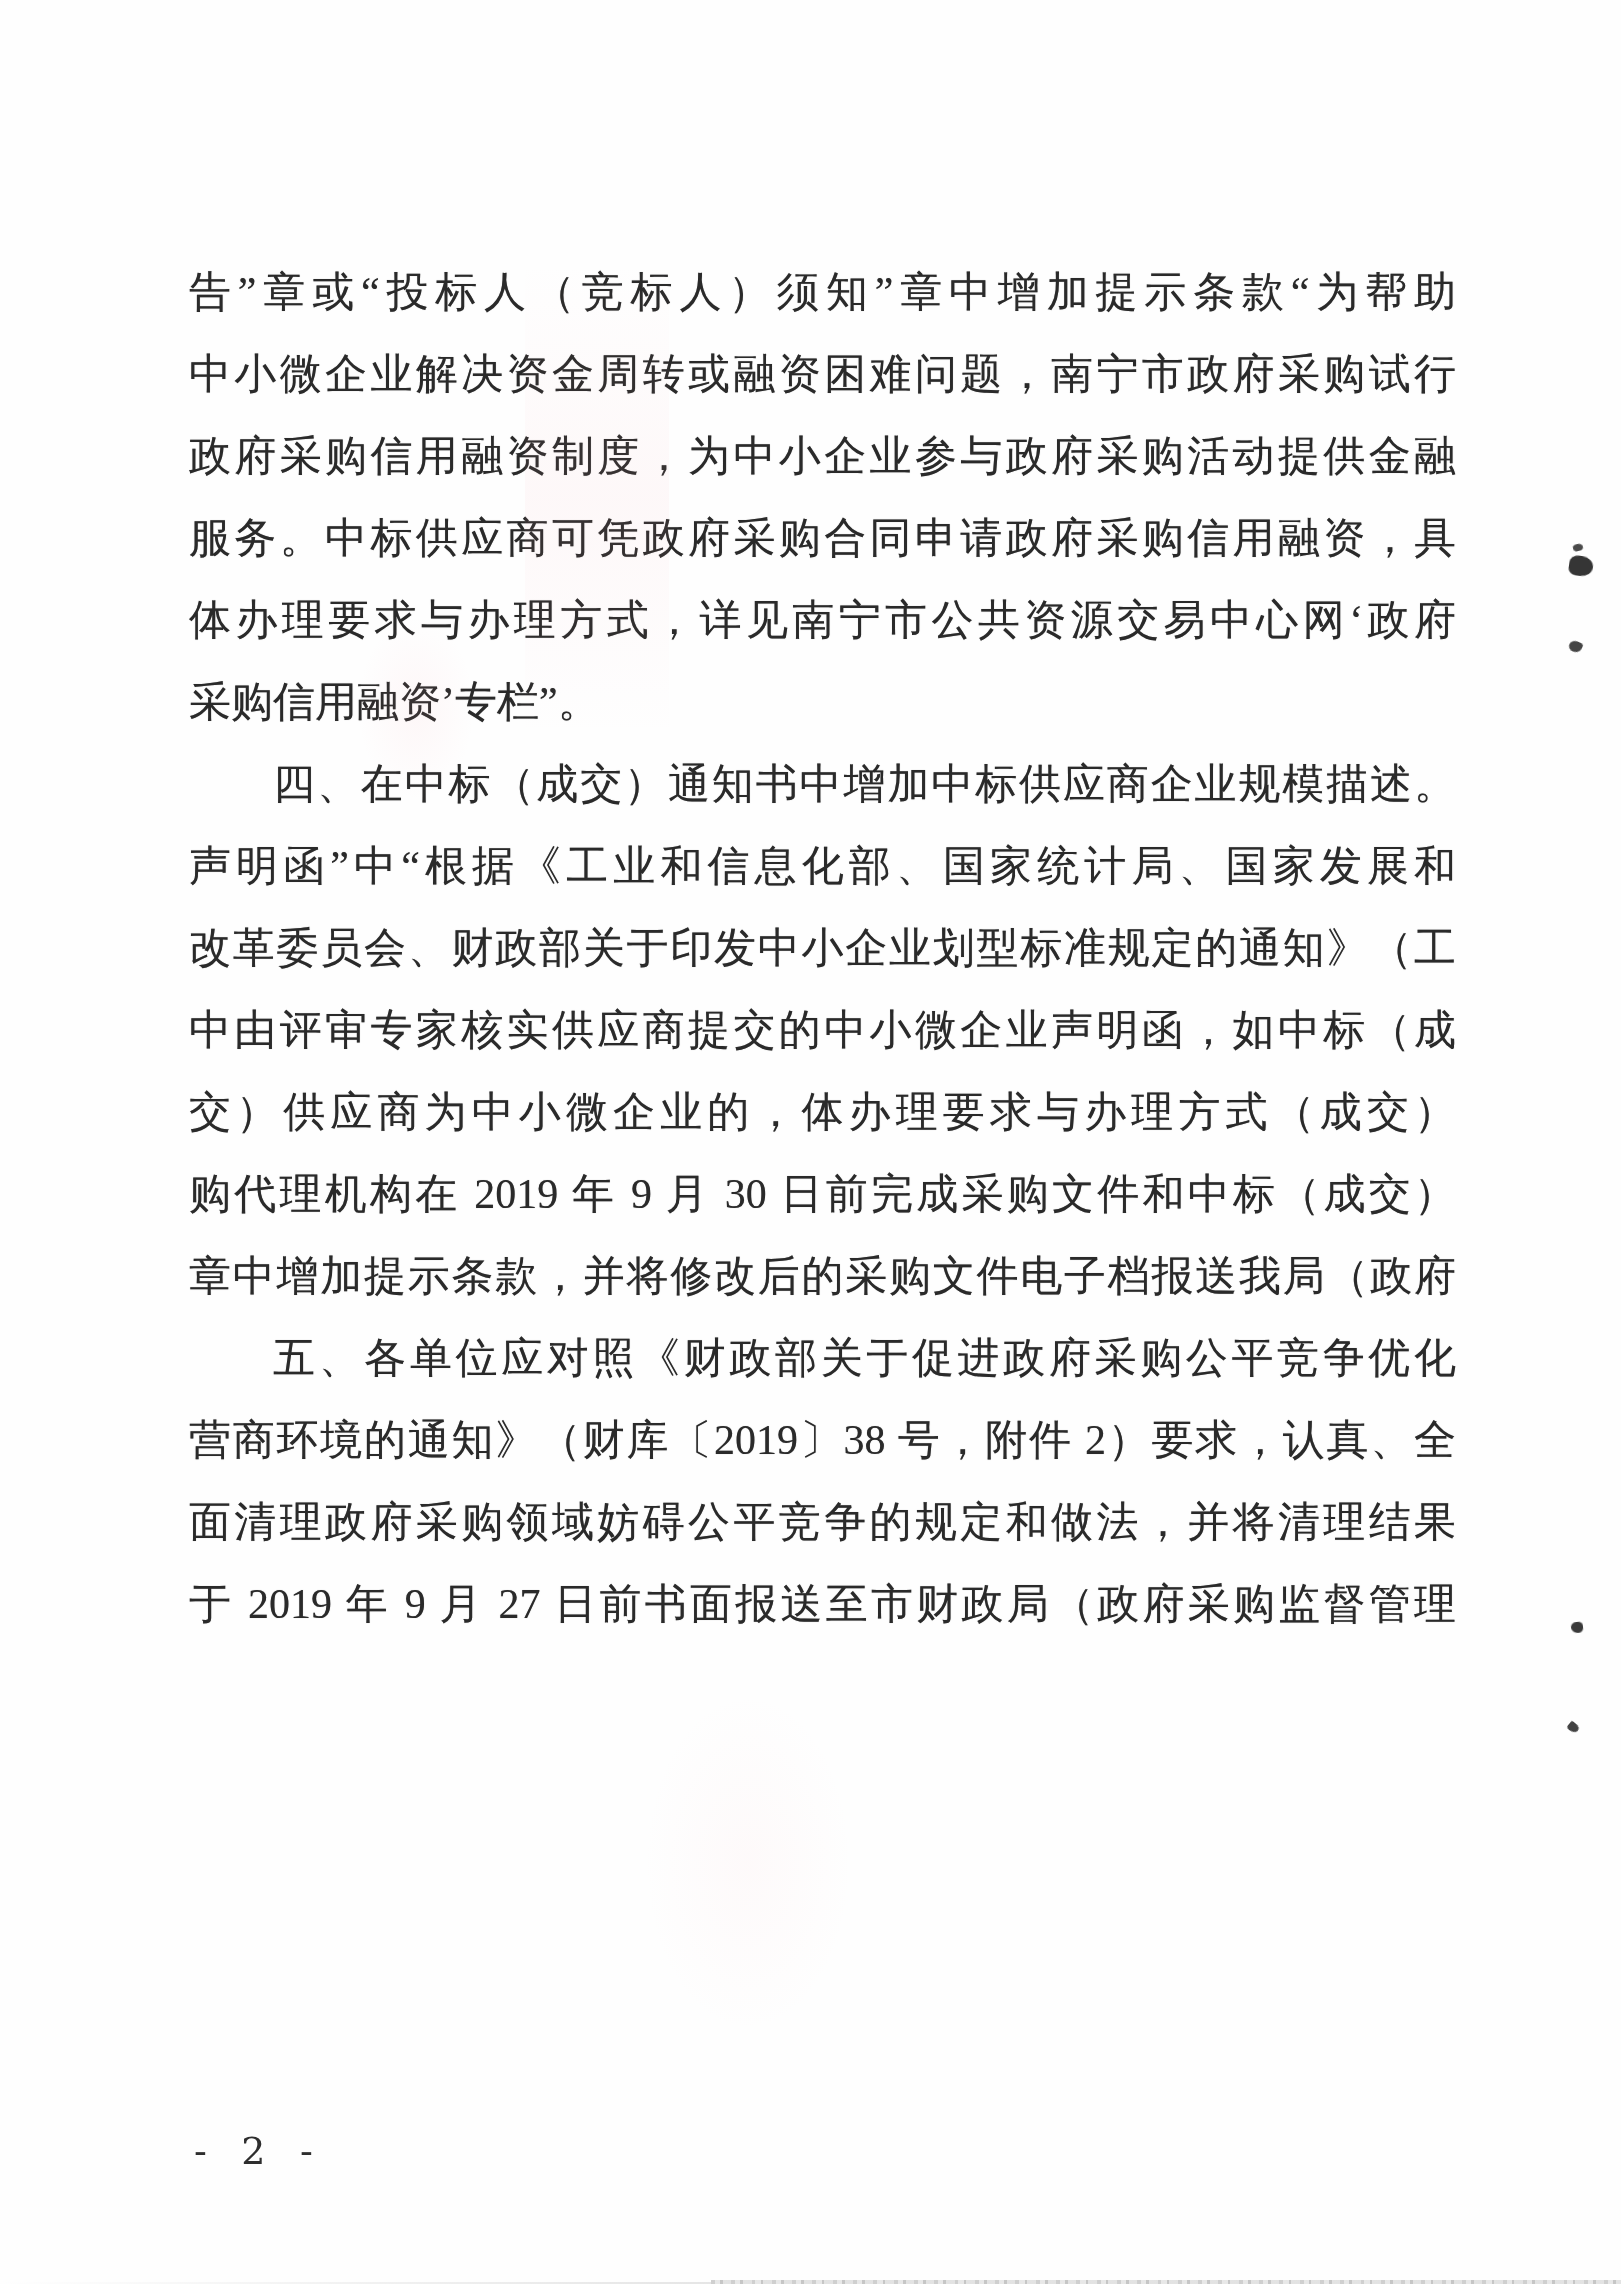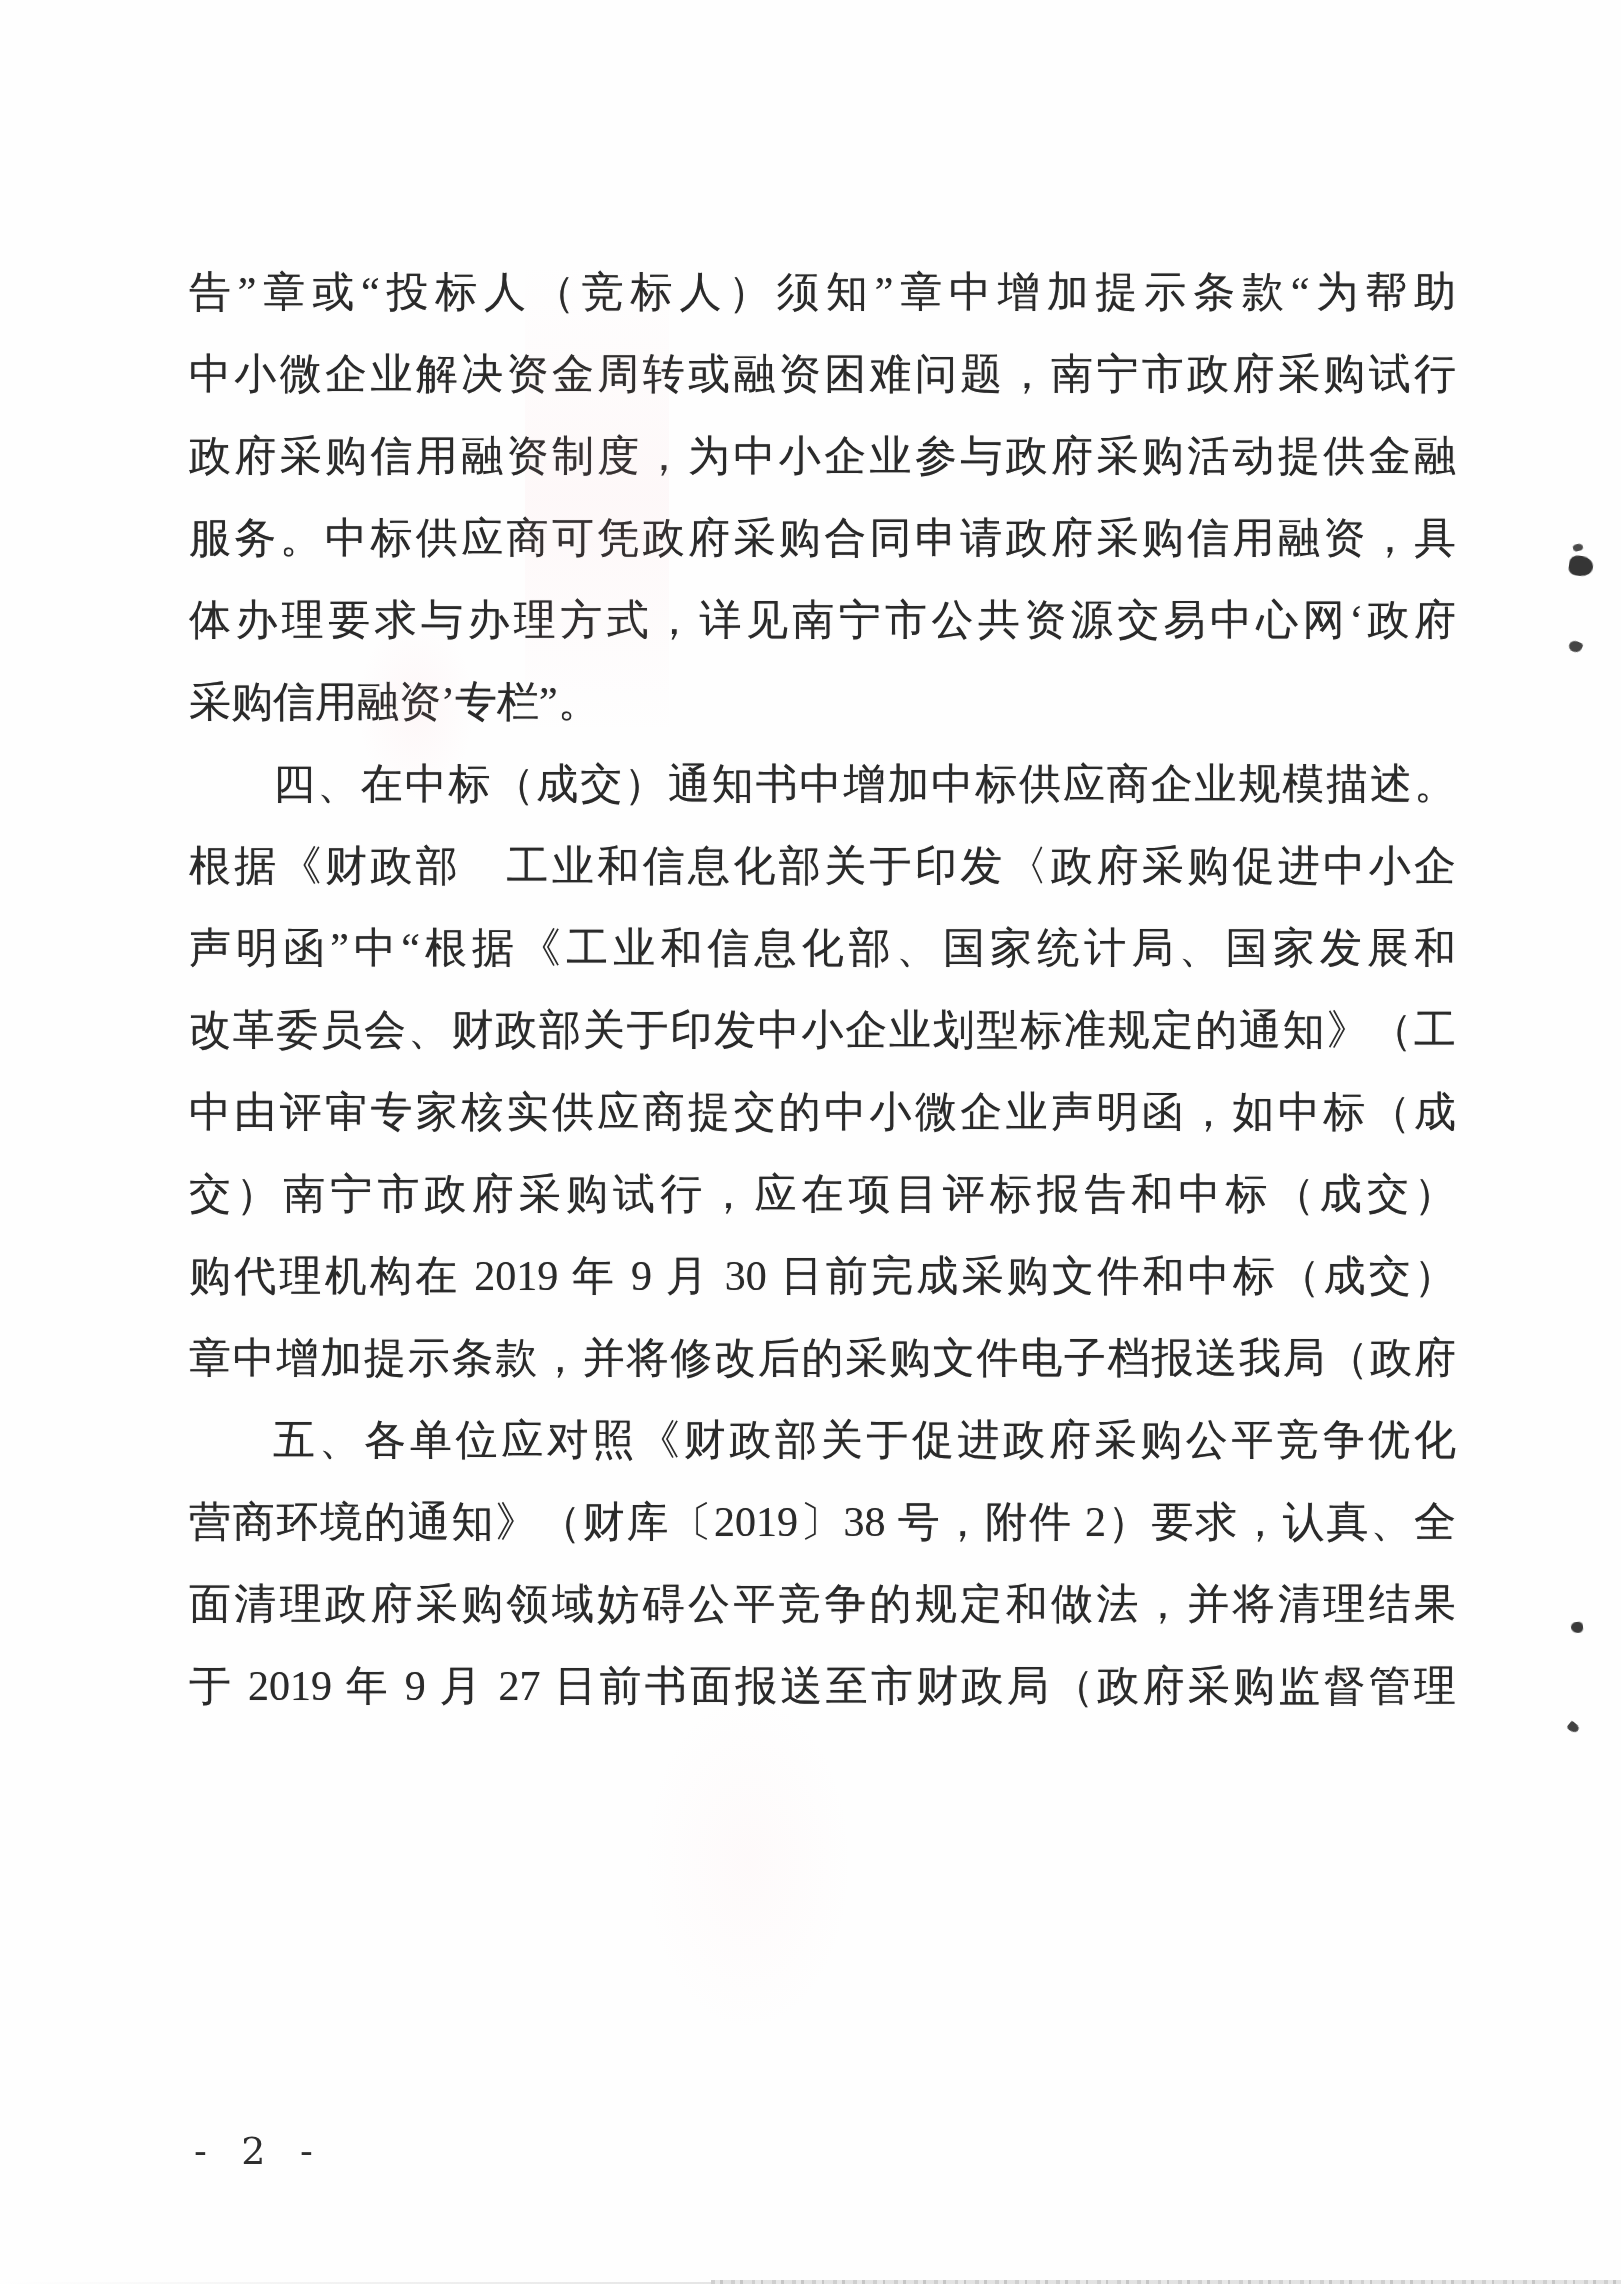--- a/index.html
+++ b/index.html
@@ -97,25 +97,24 @@
 <div class="page">
 
   <div class="textblock">
     <div class="ln">告”章或“投标人（竞标人）须知”章中增加提示条款“为帮助</div>
     <div class="ln">中小微企业解决资金周转或融资困难问题，南宁市政府采购试行</div>
     <div class="ln">政府采购信用融资制度，为中小企业参与政府采购活动提供金融</div>
     <div class="ln">服务。中标供应商可凭政府采购合同申请政府采购信用融资，具</div>
     <div class="ln">体办理要求与办理方式，详见南宁市公共资源交易中心网‘政府</div>
     <div class="ln end">采购信用融资’专栏”。</div>
     <div class="ln indent">四、在中标（成交）通知书中增加中标供应商企业规模描述。</div>
-    <div class="ln">根据《财政部　工业和信息化部关于印发〈政府采购促进中小企</div>
     <div class="ln">声明函”中“根据《工业和信息化部、国家统计局、国家发展和</div>
     <div class="ln">改革委员会、财政部关于印发中小企业划型标准规定的通知》（工</div>
     <div class="ln">中由评审专家核实供应商提交的中小微企业声明函，如中标（成</div>
-    <div class="ln">交）南宁市政府采购试行，应在项目评标报告和中标（成交）</div>
+    <div class="ln">交）供应商为中小微企业的，体办理要求与办理方式（成交）</div>
     <div class="ln">购代理机构在 2019 年 9 月 30 日前完成采购文件和中标（成交）</div>
     <div class="ln">章中增加提示条款，并将修改后的采购文件电子档报送我局（政府</div>
     <div class="ln indent">五、各单位应对照《财政部关于促进政府采购公平竞争优化</div>
     <div class="ln">营商环境的通知》（财库〔2019〕38 号，附件 2）要求，认真、全</div>
     <div class="ln">面清理政府采购领域妨碍公平竞争的规定和做法，并将清理结果</div>
     <div class="ln">于 2019 年 9 月 27 日前书面报送至市财政局（政府采购监督管理</div>
   </div>
 
   <div class="pageno">- 2 -</div>
 

